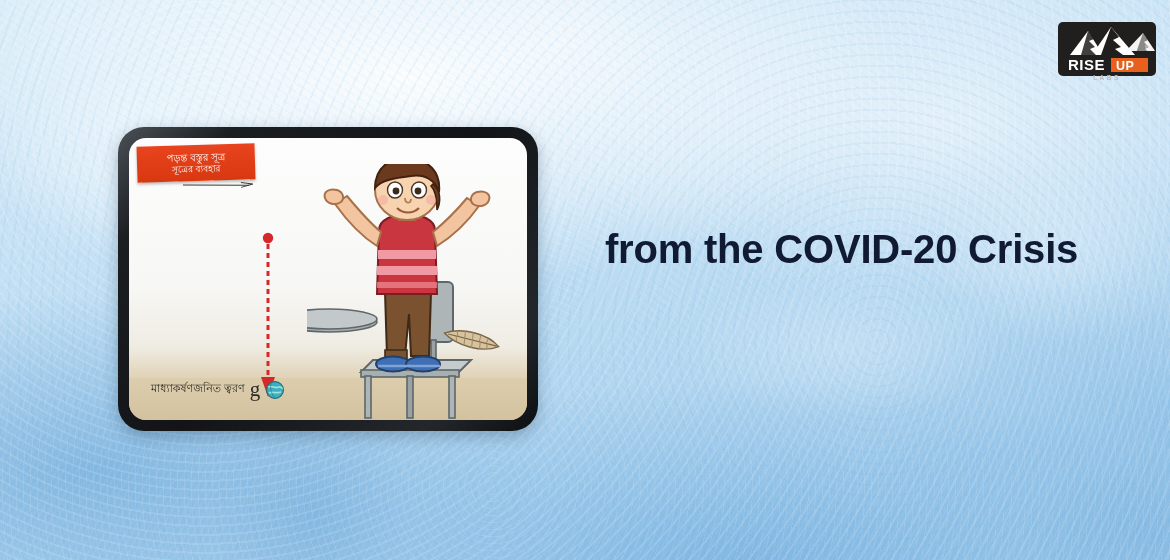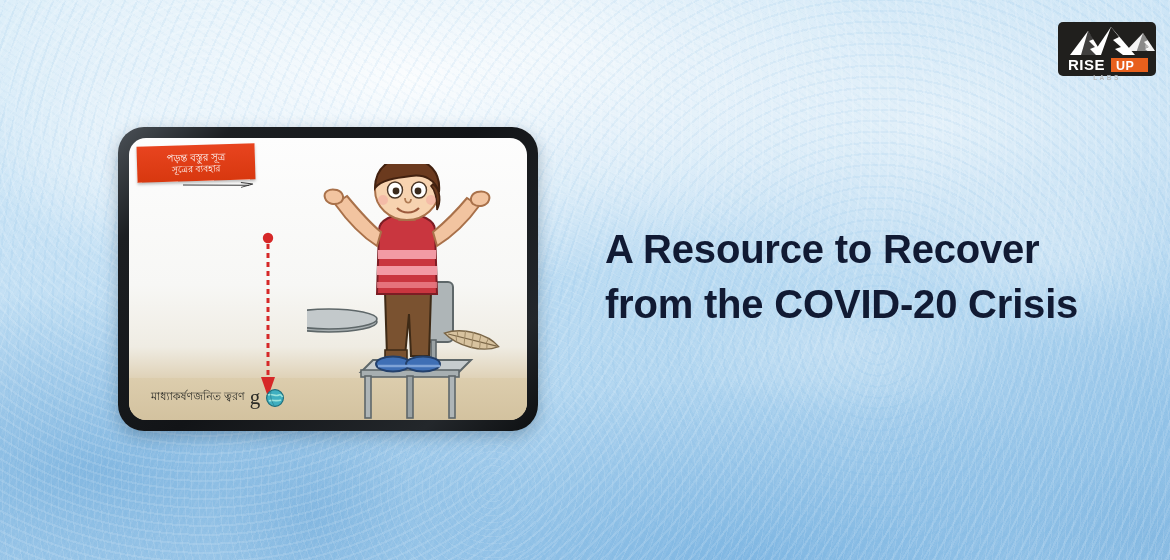--- a/index.html
+++ b/index.html
@@ -130,21 +130,21 @@
     left: 128px;
     top: 93px;
     width: 22px;
     height: 170px;
   }
 
   
   .slide-caption {
     position: absolute;
     left: 22px;
-    bottom: 12px;
+    bottom: 20px;
     display: flex;
     align-items: center;
     gap: 5px;
     color: #2b2b26;
   }
   .slide-caption .cap-text { font-size: 11px; white-space: nowrap; }
   .slide-caption .cap-g {
     font-family: "Liberation Serif", serif;
     font-size: 21px;
     line-height: 1;
@@ -316,18 +316,17 @@
           <path d="M3 7 C7 5 10 9 14 7 C16 6 17 8 17.6 9" stroke="#9BE3DC" stroke-width="1.6" fill="none"></path>
           <path d="M4 13 C7 11 11 14 16 12" stroke="#9BE3DC" stroke-width="1.6" fill="none"></path>
           <path d="M6 3.5 C5 7 6 13 9 17" stroke="#1F6E7C" stroke-width="0.9" fill="none" opacity="0.6"></path>
         </svg>
       </div>
 
     </div>
   </div>
 
   <div id="headline">
-    <span class="hl-line">A Resource to Recover</span>
     <span class="hl-line">from the COVID-20 Crisis</span>
   </div>
 
 
 </div>
 
 </body></html>

